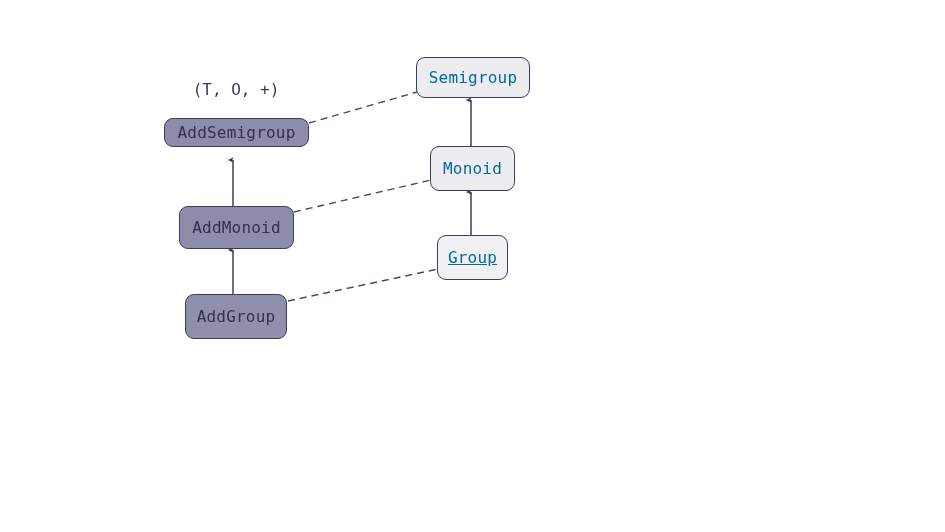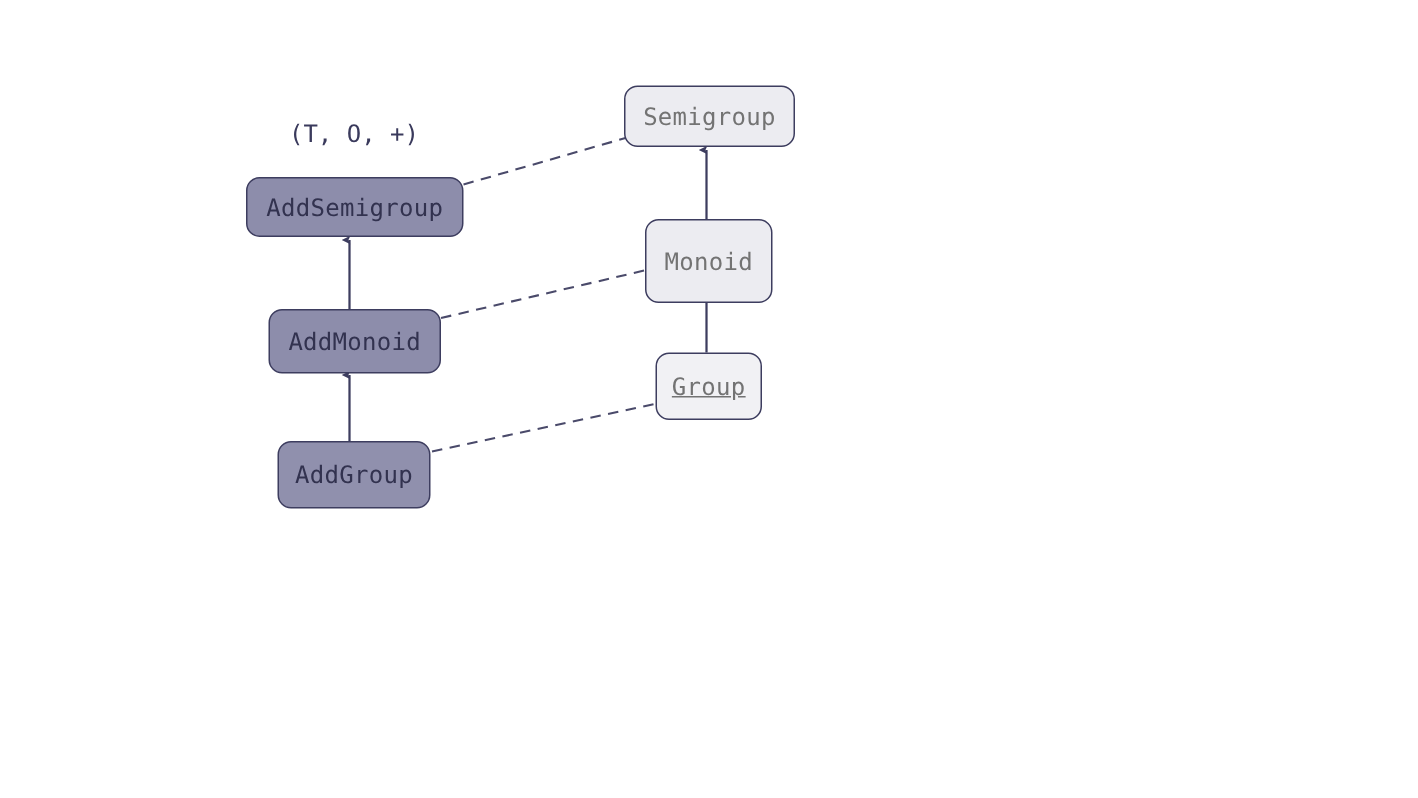--- a/index.html
+++ b/index.html
@@ -31,21 +31,21 @@
     position: absolute;
     box-sizing: border-box;
     display: flex;
     align-items: center;
     justify-content: center;
     border-radius: 9px;
     border: 1.6px solid #3d3d5f;
     font-family: "DejaVu Sans Mono", "Liberation Mono", monospace;
     font-size: 16px;
     letter-spacing: 0.2px;
-    color: #737373;
+    color: #0369a1;
     white-space: nowrap;
     user-select: none;
   }
   .node.filled {
     background: #8d8dab;
     color: #32324f;
   }
   .node.light {
     background: #ececf1;
   }
@@ -82,37 +82,37 @@
       </g>
     <g id="dashed-edges">
         <line x1="309" y1="95" x2="417" y2="64" stroke="#4a4a6a" stroke-width="1.4" stroke-dasharray="7 5"></line>
         <line x1="294" y1="184" x2="431" y2="152" stroke="#4a4a6a" stroke-width="1.4" stroke-dasharray="7 5"></line>
         <line x1="288" y1="273" x2="438" y2="241" stroke="#4a4a6a" stroke-width="1.4" stroke-dasharray="7 5"></line>
       </g>
   </svg>
 
   <div class="free-label" style="left: 236px; top: 61px; transform: translate(-50%, -50%); color: rgb(58, 58, 92);">(T, O, +)</div>
 
-  <div class="node filled" style="left: 164px; top: 90px; width: 145px; height: 40px; background: rgb(141, 141, 171); border-color: rgb(61, 61, 95);">
+  <div class="node filled" style="left: 164px; top: 90px; width: 145px; height: 29px; background: rgb(141, 141, 171); border-color: rgb(61, 61, 95);">
     <span>AddSemigroup</span>
   </div>
 
   <div class="node filled" style="left: 179px; top: 178px; width: 115px; height: 43px; background: rgb(141, 141, 171); border-color: rgb(61, 61, 95);">
     <span>AddMonoid</span>
   </div>
 
   <div class="node filled" style="left: 185px; top: 266px; width: 102px; height: 45px; background: rgb(144, 144, 173); border-color: rgb(61, 61, 95);">
     <span>AddGroup</span>
   </div>
 
   <div class="node light" style="left: 416px; top: 29px; width: 114px; height: 41px; background: rgb(236, 236, 241); border-color: rgb(61, 61, 95);">
     <span>Semigroup</span>
   </div>
 
-  <div class="node light" style="left: 430px; top: 118px; width: 85px; height: 56px; background: rgb(236, 236, 241); border-color: rgb(61, 61, 95);">
+  <div class="node light" style="left: 430px; top: 118px; width: 85px; height: 45px; background: rgb(236, 236, 241); border-color: rgb(61, 61, 95);">
     <span>Monoid</span>
   </div>
 
   <div class="node lighter" style="left: 437px; top: 207px; width: 71px; height: 45px; background: rgb(241, 241, 244); border-color: rgb(61, 61, 95);">
     <span>Group</span>
   </div>
 
 </div>
 
 </body></html>

